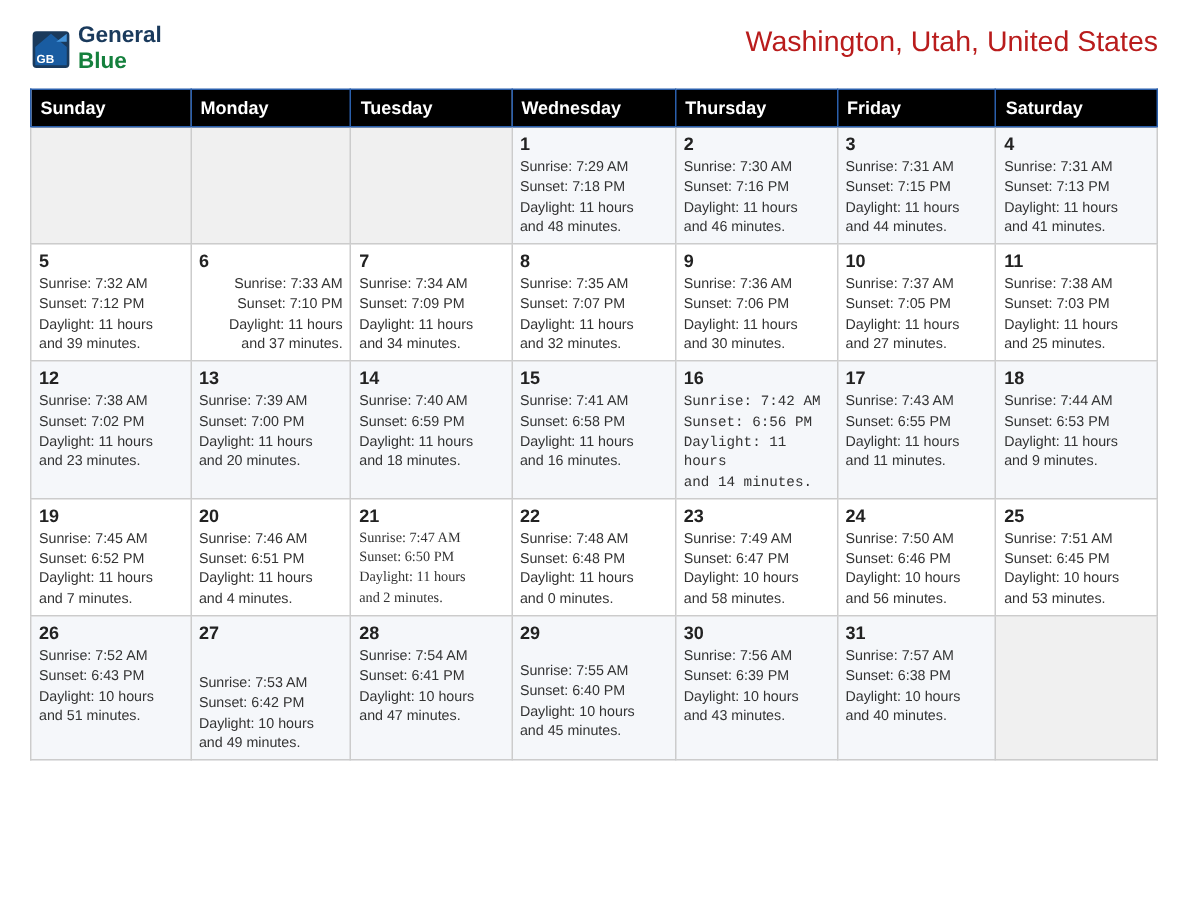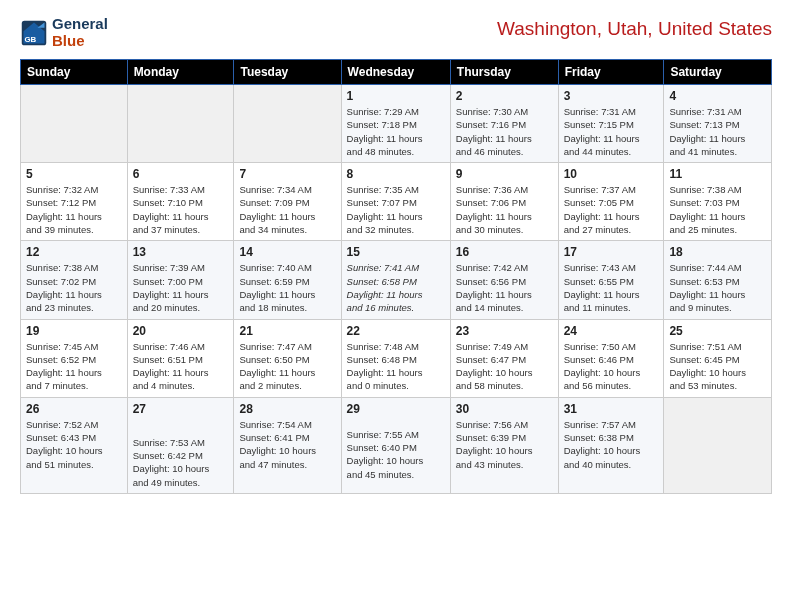--- a/index.html
+++ b/index.html
@@ -26,21 +26,21 @@
       display: flex;
       align-items: center;
       gap: 4px;
     }
     .logo-text {
       font-size: 15px;
       font-weight: bold;
       color: #1a3a5c;
       line-height: 1.1;
     }
-    .logo-text .blue { color: #c2410c; }
+    .logo-text .blue { color: #15803d; }
     .logo-icon {
       width: 28px;
       height: 28px;
     }
     .title-block {
       text-align: right;
     }
     .month-title {
       font-size: 34px;
       font-weight: 300;
@@ -169,21 +169,21 @@
         <tr>
           <td>
             <span class="day-num">5</span>
             <div class="cell-info" style="white-space: pre-line;">Sunrise: 7:32 AM
 Sunset: 7:12 PM
 Daylight: 11 hours
 and 39 minutes.</div>
           </td>
           <td>
             <span class="day-num">6</span>
-            <div class="cell-info" style="white-space: pre-line;">Sunrise: 7:33 AM
+            <div class="cell-info" style="white-space: pre-line; text-align: right;">Sunrise: 7:33 AM
 Sunset: 7:10 PM
 Daylight: 11 hours
 and 37 minutes.</div>
           </td>
           <td>
             <span class="day-num">7</span>
             <div class="cell-info" style="white-space: pre-line;">Sunrise: 7:34 AM
 Sunset: 7:09 PM
 Daylight: 11 hours
 and 34 minutes.</div>
@@ -234,28 +234,28 @@
           </td>
           <td>
             <span class="day-num">14</span>
             <div class="cell-info" style="white-space: pre-line;">Sunrise: 7:40 AM
 Sunset: 6:59 PM
 Daylight: 11 hours
 and 18 minutes.</div>
           </td>
           <td>
             <span class="day-num">15</span>
-            <div class="cell-info" style="white-space: pre-line; font-style: italic;">Sunrise: 7:41 AM
+            <div class="cell-info" style="white-space: pre-line;">Sunrise: 7:41 AM
 Sunset: 6:58 PM
 Daylight: 11 hours
 and 16 minutes.</div>
           </td>
           <td>
             <span class="day-num">16</span>
-            <div class="cell-info" style="white-space: pre-line;">Sunrise: 7:42 AM
+            <div class="cell-info" style="white-space: pre-line; font-family: Liberation Mono, monospace;">Sunrise: 7:42 AM
 Sunset: 6:56 PM
 Daylight: 11 hours
 and 14 minutes.</div>
           </td>
           <td>
             <span class="day-num">17</span>
             <div class="cell-info" style="white-space: pre-line;">Sunrise: 7:43 AM
 Sunset: 6:55 PM
 Daylight: 11 hours
 and 11 minutes.</div>
@@ -278,21 +278,21 @@
           </td>
           <td>
             <span class="day-num">20</span>
             <div class="cell-info" style="white-space: pre-line;">Sunrise: 7:46 AM
 Sunset: 6:51 PM
 Daylight: 11 hours
 and 4 minutes.</div>
           </td>
           <td>
             <span class="day-num">21</span>
-            <div class="cell-info" style="white-space: pre-line;">Sunrise: 7:47 AM
+            <div class="cell-info" style="white-space: pre-line; font-family: Liberation Serif, serif;">Sunrise: 7:47 AM
 Sunset: 6:50 PM
 Daylight: 11 hours
 and 2 minutes.</div>
           </td>
           <td>
             <span class="day-num">22</span>
             <div class="cell-info" style="white-space: pre-line;">Sunrise: 7:48 AM
 Sunset: 6:48 PM
 Daylight: 11 hours
 and 0 minutes.</div>

